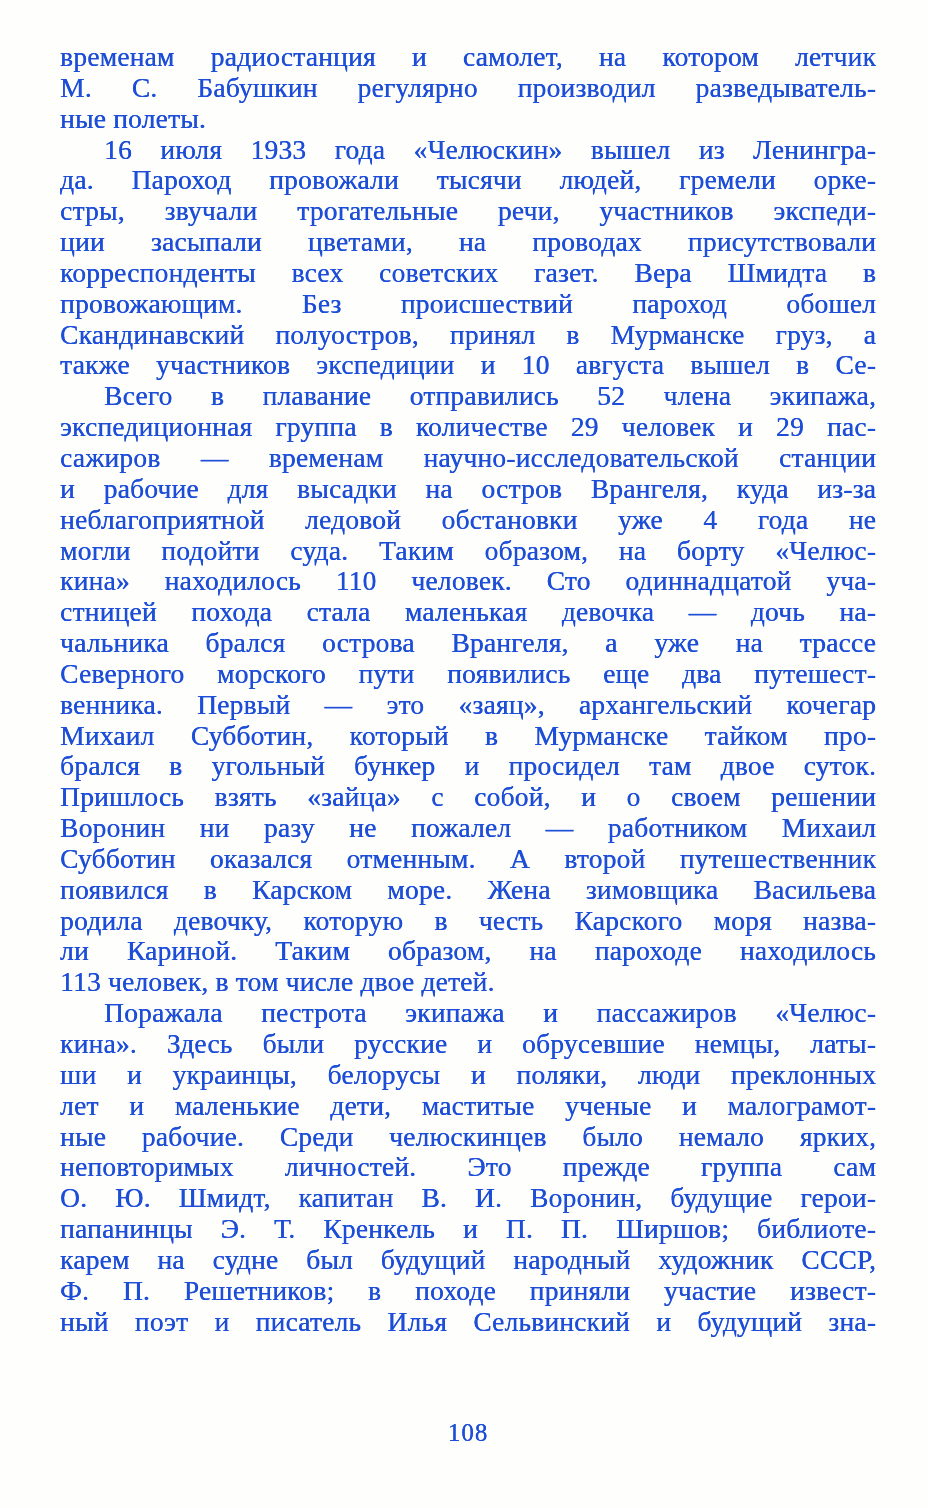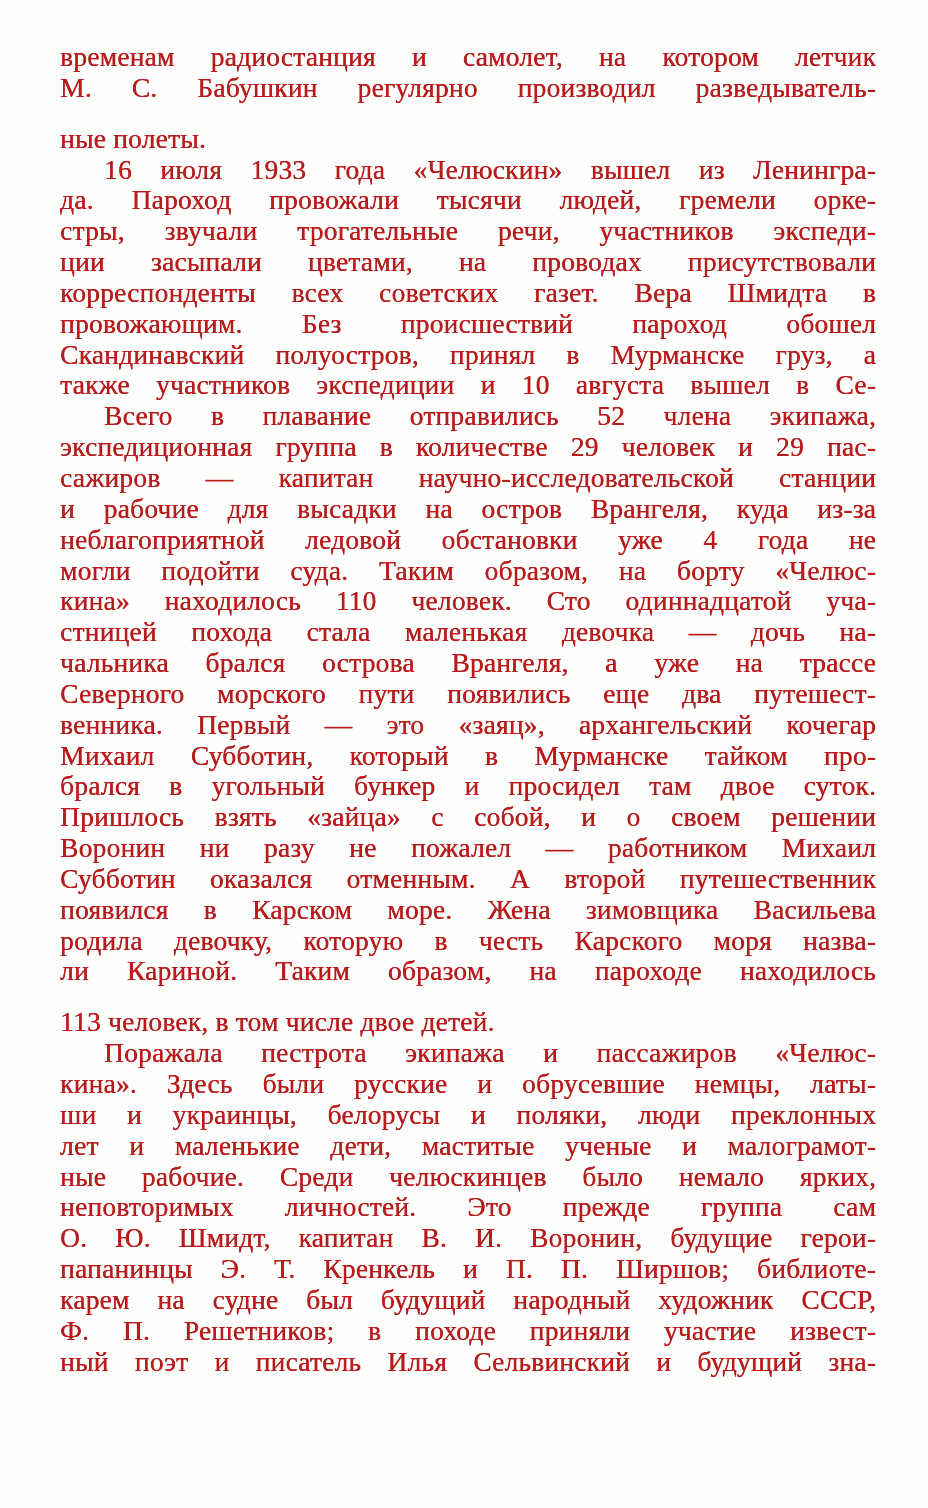--- a/index.html
+++ b/index.html
@@ -32,57 +32,56 @@
   }
   .line {
     text-align: justify;
     text-align-last: justify;
   }
   .line.indent {
     text-indent: 44px;
   }
   .line.last {
     text-align-last: left;
-    margin-top: 20px;
   }
   .page-number {
     position: absolute;
     left: 60px;
     top: 1419px;
     width: 816px;
     text-align: center;
     font-size: 25px;
     letter-spacing: 1px;
     text-shadow: 0.35px 0 0 currentColor;
   }
 </style>
 </head>
 <body>
 
-<div class="page" style="background: rgb(254, 254, 253); color: #b91c1c;">
+<div class="page" style="background: rgb(254, 254, 253); color: #1d4ed8;">
   <div class="text-block" id="text-block">
       <div class="paragraph">
         <div class="line">временам радиостанция и самолет, на котором летчик</div>
         <div class="line">М. С. Бабушкин регулярно производил разведыватель-</div>
         <div class="line last">ные полеты.</div>
       </div>
       <div class="paragraph">
         <div class="line indent">16 июля 1933 года «Челюскин» вышел из Ленингра-</div>
         <div class="line">да. Пароход провожали тысячи людей,  гремели орке-</div>
         <div class="line">стры, звучали  трогательные речи, участников экспеди-</div>
         <div class="line">ции засыпали  цветами, на проводах  присутствовали</div>
         <div class="line">корреспонденты всех советских газет. Вера Шмидта  в</div>
         <div class="line">провожающим.  Без  происшествий  пароход  обошел</div>
         <div class="line">Скандинавский полуостров, принял в Мурманске груз, а</div>
         <div class="line">также участников экспедиции и 10 августа вышел в Се-</div>
       </div>
       <div class="paragraph">
         <div class="line indent">Всего в плавание отправились  52 члена экипажа,</div>
         <div class="line">экспедиционная группа в количестве 29 человек и 29 пас-</div>
-        <div class="line">сажиров — капитан  научно-исследовательской  станции</div>
+        <div class="line">сажиров — временам  научно-исследовательской  станции</div>
         <div class="line">и рабочие для высадки на остров Врангеля, куда из-за</div>
         <div class="line">неблагоприятной  ледовой  обстановки  уже 4 года не</div>
         <div class="line">могли подойти суда. Таким образом, на борту «Челюс-</div>
         <div class="line">кина» находилось 110 человек. Сто одиннадцатой уча-</div>
         <div class="line">стницей похода стала  маленькая  девочка — дочь на-</div>
         <div class="line">чальника брался острова Врангеля, а уже на трассе</div>
         <div class="line">Северного морского пути появились еще два путешест-</div>
         <div class="line">венника. Первый — это «заяц»,  архангельский кочегар</div>
         <div class="line">Михаил Субботин, который в Мурманске  тайком про-</div>
         <div class="line">брался в угольный бункер и просидел там двое суток.</div>
@@ -101,13 +100,14 @@
         <div class="line">лет и маленькие дети, маститые ученые и малограмот-</div>
         <div class="line">ные рабочие. Среди челюскинцев  было немало ярких,</div>
         <div class="line">неповторимых  личностей.  Это  прежде  группа  сам</div>
         <div class="line">О. Ю. Шмидт, капитан В. И. Воронин, будущие герои-</div>
         <div class="line">папанинцы Э. Т. Кренкель и П. П. Ширшов; библиоте-</div>
         <div class="line">карем на судне был будущий народный художник СССР,</div>
         <div class="line">Ф. П. Решетников; в походе приняли участие извест-</div>
         <div class="line">ный поэт и писатель Илья Сельвинский и будущий зна-</div>
       </div>
     </div>
+  <div class="page-number">108</div>
 </div>
 
 </body></html>

